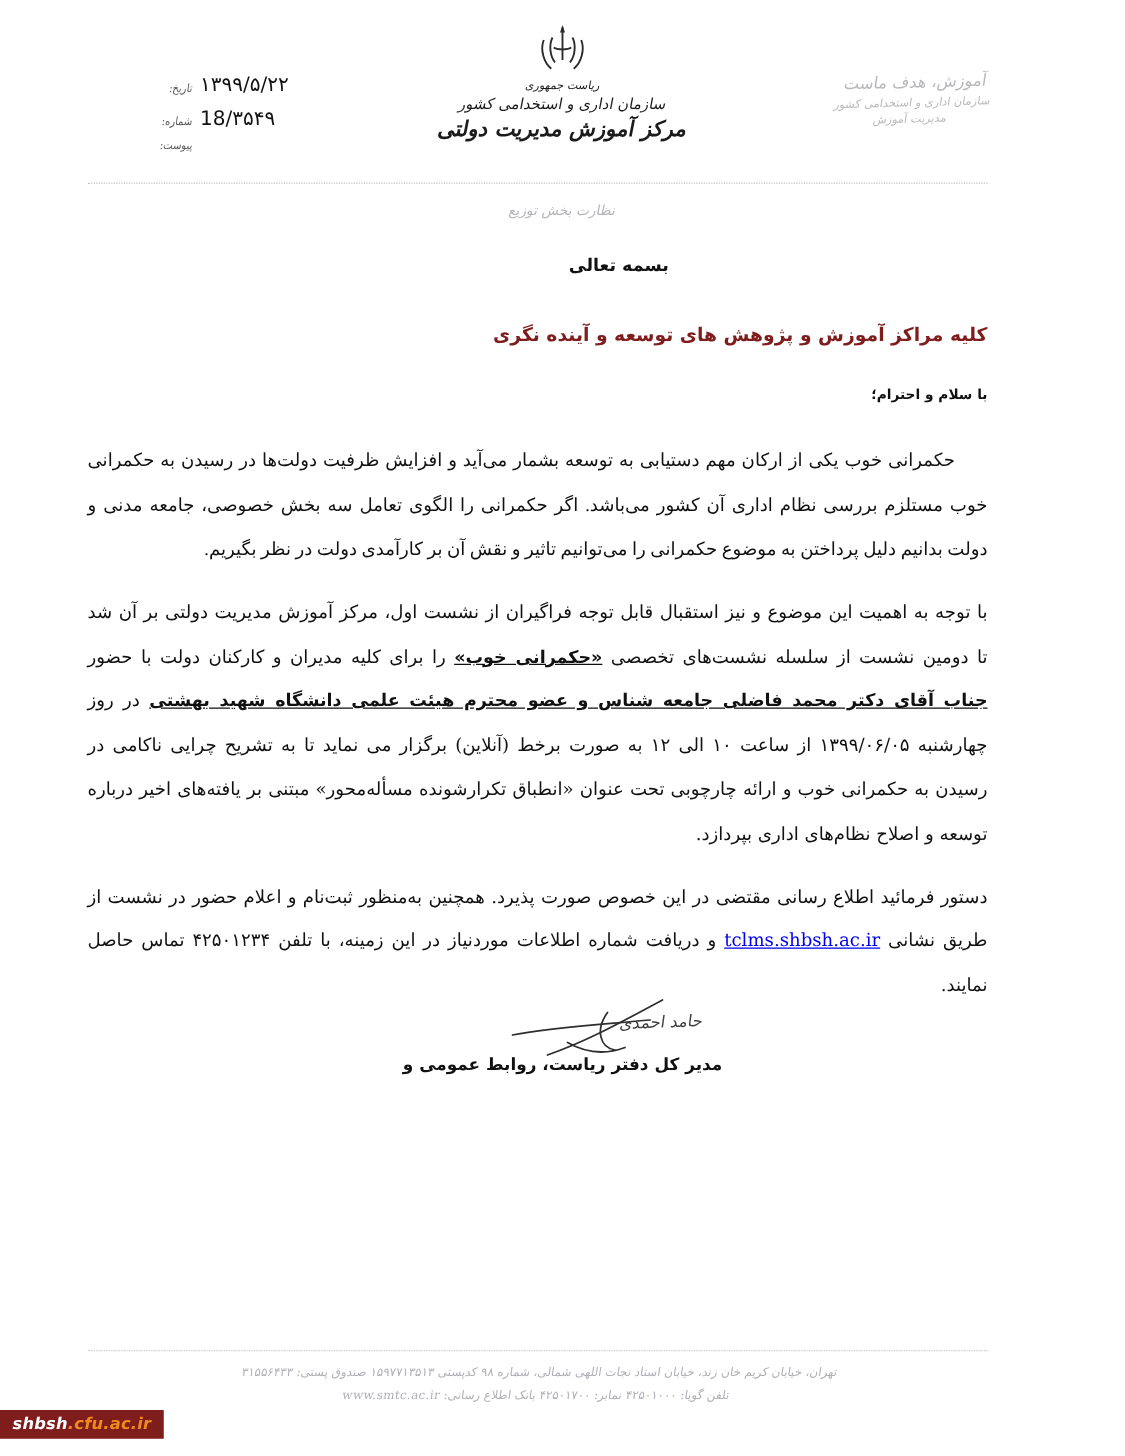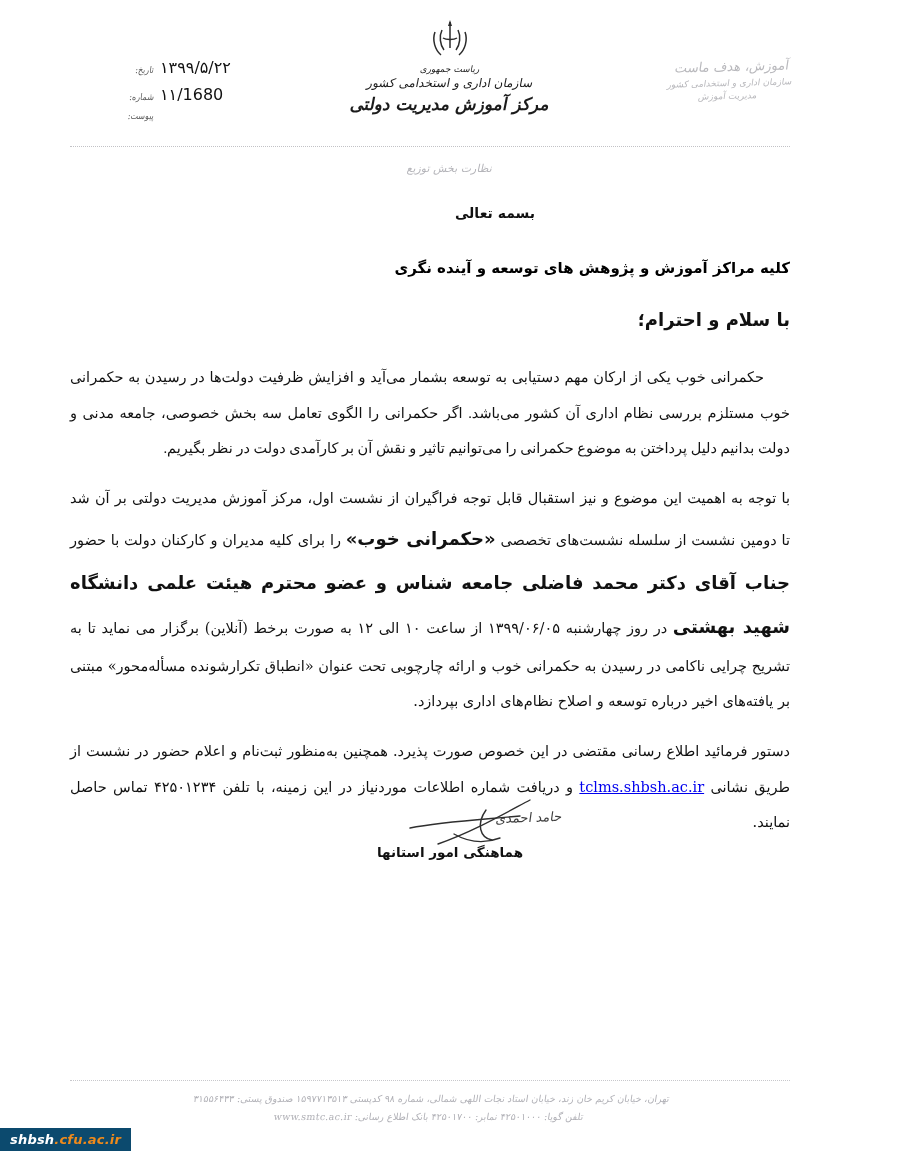--- a/index.html
+++ b/index.html
@@ -152,43 +152,43 @@
     color: #111;
     margin-bottom: 38px;
     margin-right: -130px;
   }
 
   .addressee {
     text-align: right;
     font-family: "DejaVu Sans", sans-serif;
     font-size: 15px;
     font-weight: bold;
-    color: #000000;
+    color: #7f1d1d;
     margin-bottom: 32px;
   }
 
   .salutation {
     text-align: right;
     font-family: "DejaVu Sans", sans-serif;
-    font-size: 18px;
+    font-size: 11px;
     font-weight: bold;
     color: #111;
     margin-bottom: 30px;
   }
 
   .para {
     text-align: justify;
     font-family: "DejaVu Serif", "Liberation Serif", serif;
     font-size: 14.5px;
     line-height: 2.45;
     color: #111;
     margin-bottom: 14px;
   }
   .para.indent { text-indent: 26px; font-family: Liberation Serif, serif; }
-  .para b { font-weight: bold; font-family: "DejaVu Sans", sans-serif; font-size: 18px; }
+  .para b { font-weight: bold; font-family: "DejaVu Sans", sans-serif; font-size: 14px; text-decoration: underline; }
   .para .link {
     text-decoration: underline;
     direction: ltr;
     unicode-bidi: embed;
     display: inline-block;
   }
 
   
   .signature {
     position: absolute;
@@ -241,21 +241,21 @@
     line-height: 1.9;
     white-space: nowrap;
     letter-spacing: 0.3px;
   }
   .footer-line .web { direction: ltr; unicode-bidi: embed; display: inline-block; }
 
   .watermark {
     position: absolute;
     bottom: 14px;
     left: 0;
-    background: #0c4a6e;
+    background: #7f1d1d;
     padding: 4px 10px 4px 10px;
     direction: ltr;
     font-family: "DejaVu Sans", sans-serif;
     font-size: 13px;
     font-style: italic;
     font-weight: bold;
     letter-spacing: 0.2px;
     white-space: nowrap;
   }
   .wm-a { color: #ffffff; }
@@ -268,21 +268,21 @@
 
   <div class="header">
 
     <div class="meta-block">
       <div class="meta-row">
         <span class="meta-label">تاریخ:</span>
         <span class="meta-value">۱۳۹۹/۵/۲۲</span>
       </div>
       <div class="meta-row">
         <span class="meta-label">شماره:</span>
-        <span class="meta-value">۱۱/1680</span>
+        <span class="meta-value">18/۳۵۴۹</span>
       </div>
       <div class="meta-row empty">
         <span class="meta-label">پیوست:</span>
         <span class="meta-value"></span>
       </div>
     </div>
 
     <div class="letterhead">
       <div class="emblem">
         <svg viewBox="0 0 42 44" width="42" height="44" aria-hidden="true">
@@ -333,21 +333,21 @@
       <svg viewBox="0 0 200 60" width="200" height="60" aria-hidden="true">
         <g fill="none" stroke="#2f2f2f" stroke-width="1.4" stroke-linecap="round">
           <path d="M150 6 C120 22, 92 38, 58 50"></path>
           <path d="M106 16 C96 30, 100 44, 112 46"></path>
           <path d="M30 34 C60 28, 96 26, 140 22"></path>
           <path d="M74 40 C88 48, 104 50, 120 44"></path>
         </g>
       </svg>
     </div>
     <div class="sig-name">حامد احمدی</div>
-    <div class="sig-title-2">هماهنگی امور استانها</div>
+    <div class="sig-title-1">مدیر کل دفتر ریاست، روابط عمومی و</div>
   </div>
 
   <div class="divider-bottom"></div>
 
   <div class="footer">
     <div class="footer-line">تهران، خیابان کریم خان زند، خیابان استاد نجات اللهی شمالی، شماره ۹۸  کدپستی ۱۵۹۷۷۱۳۵۱۳    صندوق پستی: ۳۱۵۵۶۴۳۳</div>
     <div class="footer-line"><span>تلفن گویا: ۴۲۵۰۱۰۰۰   نمابر: ۴۲۵۰۱۷۰۰   بانک اطلاع رسانی:</span> <span class="web">www.smtc.ac.ir</span></div>
   </div>
 
   <div class="watermark">

